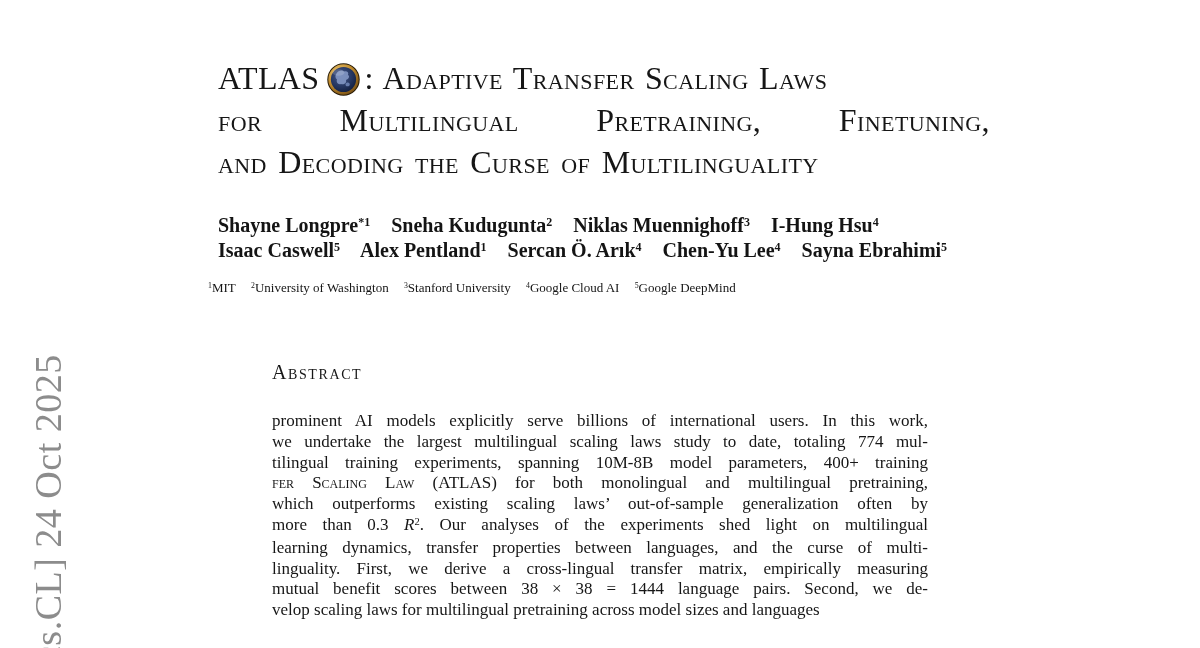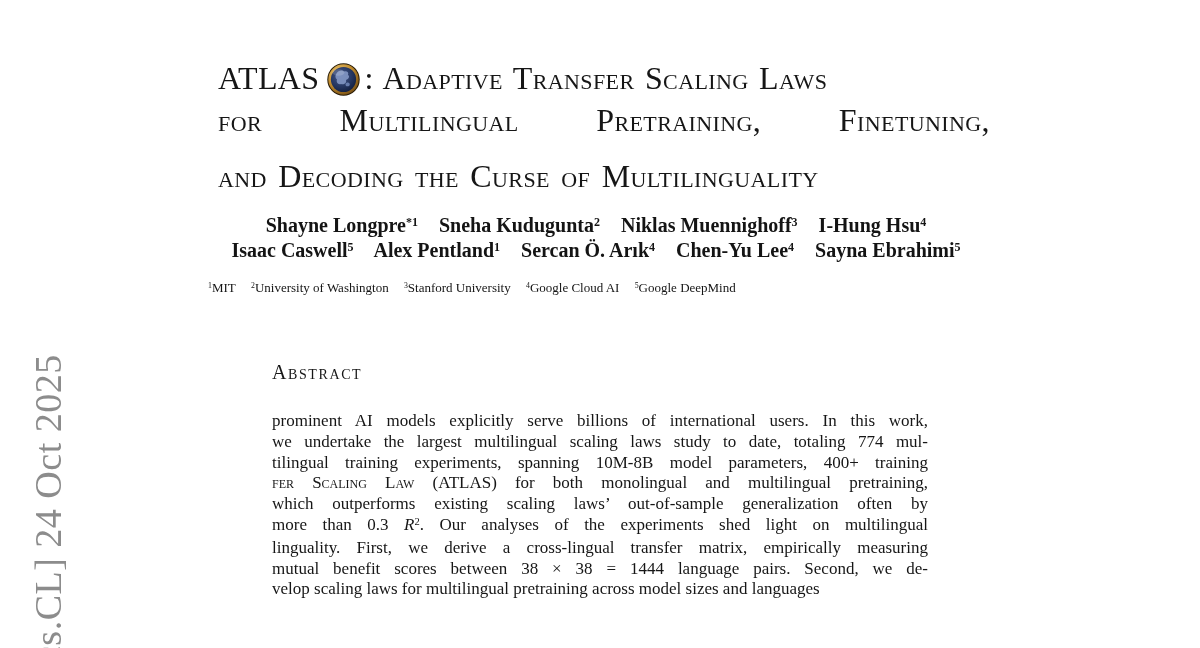--- a/index.html
+++ b/index.html
@@ -34,38 +34,37 @@
     width: 772px;
     font-size: 32px;
     line-height: 42px;
     font-variant: small-caps;
     letter-spacing: 0.4px;
     color: #161616;
   }
   .t-line { white-space: nowrap; }
   .t-just { text-align: justify; text-align-last: justify; white-space: normal; }
   .t1 .tseg { word-spacing: 2px; text-align: center; }
-  .t3 { word-spacing: 3px; margin-top: 14px; }
+  .t3 { word-spacing: 3px; }
   .globe {
     display: inline-block;
     vertical-align: -7px;
     margin: 0 5px 0 7px;
   }
 
   
   .authors-block {
     position: absolute;
     left: 218px;
     top: 214px;
     width: 772px;
     font-size: 20px;
     line-height: 22px;
     font-weight: bold;
     color: #141414;
-    text-align: center;
   }
   .author { margin-right: 16px; white-space: nowrap; }
   .author sup, .affil sup {
     font-size: 60%;
     font-weight: bold;
     position: relative;
     top: -0.5em;
     vertical-align: baseline;
   }
   .affil sup { font-weight: normal; }
@@ -177,18 +176,19 @@
 
   <div class="abs-head">Abstract</div>
 
   <div class="abs-body">
     <div class="abs-line">prominent AI models explicitly serve billions of international users. In this work,</div>
     <div class="abs-line">we undertake the largest multilingual scaling laws study to date, totaling 774 mul-</div>
     <div class="abs-line">tilingual training experiments, spanning 10M-8B model parameters, 400+ training</div>
     <div class="abs-line"><span class="sc">fer Scaling Law</span> (ATLAS) for both monolingual and multilingual pretraining,</div>
     <div class="abs-line">which outperforms existing scaling laws’ out-of-sample generalization often by</div>
     <div class="abs-line">more than 0.3 <span class="mi">R</span><sup>2</sup>.  Our analyses of the experiments shed light on multilingual</div>
+    <div class="abs-line">learning dynamics, transfer properties between languages, and the curse of multi-</div>
     <div class="abs-line">linguality.  First, we derive a cross-lingual transfer matrix, empirically measuring</div>
     <div class="abs-line">mutual benefit scores between 38 × 38 = 1444 language pairs.  Second, we de-</div>
     <div class="abs-line clipped">velop scaling laws for multilingual pretraining across model sizes and languages</div>
   </div>
 
 </div>
 
 </body></html>

